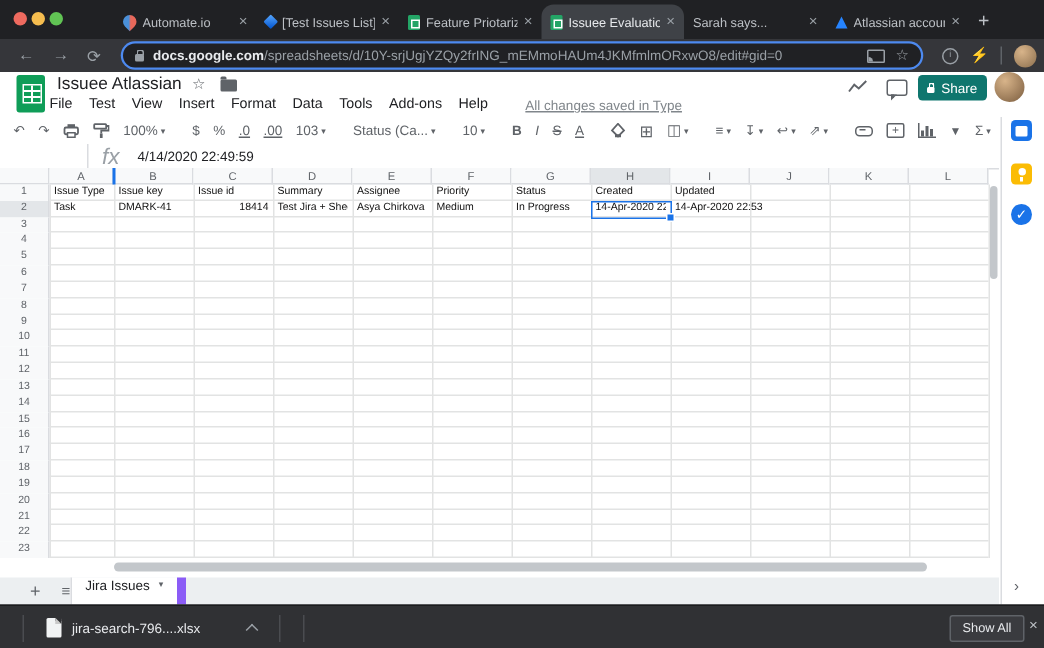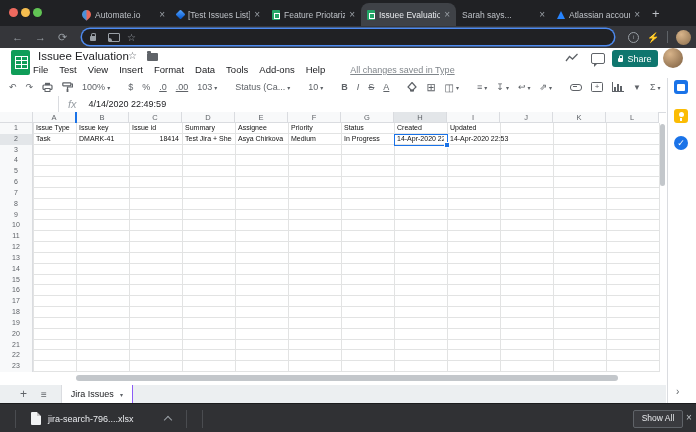--- a/index.html
+++ b/index.html
@@ -70,21 +70,21 @@
   .strike{text-decoration:line-through}
   .linkic{width:10px;height:5px;border:1.2px solid #5f6368;border-radius:3px;position:relative}
   .linkic::after{content:"";position:absolute;left:2px;top:1px;width:4px;height:1px;background:#5f6368}
   .chartic{width:10px;height:9px;border-left:1px solid #5f6368;border-bottom:1px solid #5f6368;display:flex;align-items:flex-end;gap:1px;padding-left:1px}
   .chartic i{width:2px;background:#5f6368;display:block}
   .kbd{width:13px;height:8px;background:#5f6368;border-radius:1.5px}
   .plusbub{width:10px;height:8px;border:1.2px solid #5f6368;border-radius:1.5px;position:relative;font-size:8px;line-height:7px;text-align:center}
   
   #fbar{left:0;top:96px;width:666px;height:16px;background:#fff;border-bottom:1px solid #dadce0;display:flex;align-items:center}
   #namebox{width:58px;height:16px;border-right:1px solid #dadce0}
-  #fx{font-style:italic;color:#9aa0a6;font-size:11px;margin-left:9px}
+  #fx{font-style:italic;color:#9aa0a6;font-size:15px;margin-left:9px}
   #fval{font-size:9px;color:#202124;margin-left:12px}
   
   .colh{position:absolute;top:112px;height:11px;background:#f8f9fa;border-right:1px solid #dadce0;border-bottom:1px solid #dadce0;
         box-sizing:border-box;font-size:7.5px;color:#5f6368;text-align:center;line-height:11px}
   .colh.sel{background:#e3e6e9}
   #corner{left:0;top:112px;width:33px;height:11px;background:#f8f9fa;border-right:1px solid #dadce0;border-bottom:1px solid #dadce0;box-sizing:border-box}
   .rown{position:absolute;left:0;width:33px;background:#f8f9fa;border-right:1px solid #dadce0;box-sizing:border-box;
         font-size:7px;color:#5f6368;text-align:center}
   .rown.sel{background:#e3e6e9}
   .vline{position:absolute;width:1px;background:#e2e3e3}
@@ -94,22 +94,22 @@
   #selbox{position:absolute;border:1.5px solid #1a73e8;box-sizing:border-box;pointer-events:none}
   #fillh{position:absolute;width:4px;height:4px;background:#1a73e8;border:1px solid #fff;box-sizing:content-box}
   #colmarker{left:75px;top:112px;width:2px;height:11px;background:#1a73e8}
   #vscroll{left:660px;top:124px;width:5px;height:62px;border-radius:3px;background:#c3c7cb}
   
   #hscrolltrack{left:33px;top:373px;width:633px;height:11px;background:#fff}
   #hscroll{left:76px;top:375px;width:542px;height:6px;border-radius:3px;background:#c3c7cb}
   #sheetbar{left:0;top:385px;width:666px;height:18px;background:#eceff1;display:flex;align-items:center}
   #addsheet{margin-left:20px;color:#5f6368;font-size:12px}
   #allsheets{margin-left:14px;color:#5f6368;font-size:10px}
-  #stab{margin-left:14px;background:#fff;height:18px;display:flex;align-items:center;padding:0 9px;gap:6px;
-        font-size:9px;color:#202124;border-left:1px solid #dadce0;border-right:1px solid #8b5cf6}
+  #stab{margin-left:0;background:#fff;height:18px;display:flex;padding:0 9px;gap:6px;
+        font-size:9px;color:#202124;border-left:1px solid #dadce0;border-right:6px solid #8b5cf6}
   #stab .dd{font-size:6px;color:#5f6368}
   
   #sidepanel{left:667px;top:78px;width:29px;height:325px;background:#fff;border-left:1px solid #dadce0}
   .sp-cal{left:674px;top:80px;width:14px;height:14px;background:#1a73e8;border-radius:3px}
   .sp-cal::after{content:"";position:absolute;left:3px;top:4px;width:8px;height:7px;background:#fff;border-radius:1px}
   .sp-keep{left:674px;top:109px;width:14px;height:14px;background:#fbbc04;border-radius:3px}
   .sp-keep::after{content:"";position:absolute;left:4.5px;top:3px;width:5px;height:5px;border-radius:50%;background:#fff}
   .sp-keep::before{content:"";position:absolute;left:6px;top:8.5px;width:2px;height:3px;background:#fff}
   .sp-tasks{left:674px;top:136px;width:14px;height:14px;background:#1a73e8;border-radius:50%;color:#fff;font-size:9px;line-height:14px;text-align:center}
   #spchev{left:676px;top:386px;color:#5f6368;font-size:10px}
@@ -166,34 +166,35 @@
   <div class="abs" id="newtab">+</div>
 </div>
 
 <div class="abs" id="navbar">
   <span class="navic">←</span>
   <span class="navic">→</span>
   <span class="navic">⟳</span>
 </div>
 <div class="abs" id="omnibox">
   <span class="lock"></span>
+  <span id="urltext"><span class="dom">docs.google.com</span><span class="pth">/spreadsheets/d/10Y-srjUgjYZQy2frING_mEMmoHAUm4JKMfmlmORxwO8/edit#gid=0</span></span>
   <span class="cast"></span>
   <span class="star-o">☆</span>
 </div>
 <div class="abs" style="left:614px;top:26px;height:22px;display:flex;align-items:center">
   <span class="circ-i">i</span>
   <span class="bolt">⚡</span>
   <span class="vsep"></span>
   <span class="avatar"></span>
 
 </div>
 
 <div class="abs" id="sheader"></div>
 <div class="abs" id="slogo"></div>
-<div class="abs" id="doctitle">Issuee Evaluation</div>
+<div class="abs" id="doctitle">Issuee Atlassian</div>
 <div class="abs" id="titlestar">☆</div>
 <div class="abs folder"></div>
 <div class="abs" id="menubar">
     <span>File</span>
     <span>Test</span>
     <span>View</span>
     <span>Insert</span>
     <span>Format</span>
     <span>Data</span>
     <span>Tools</span>

